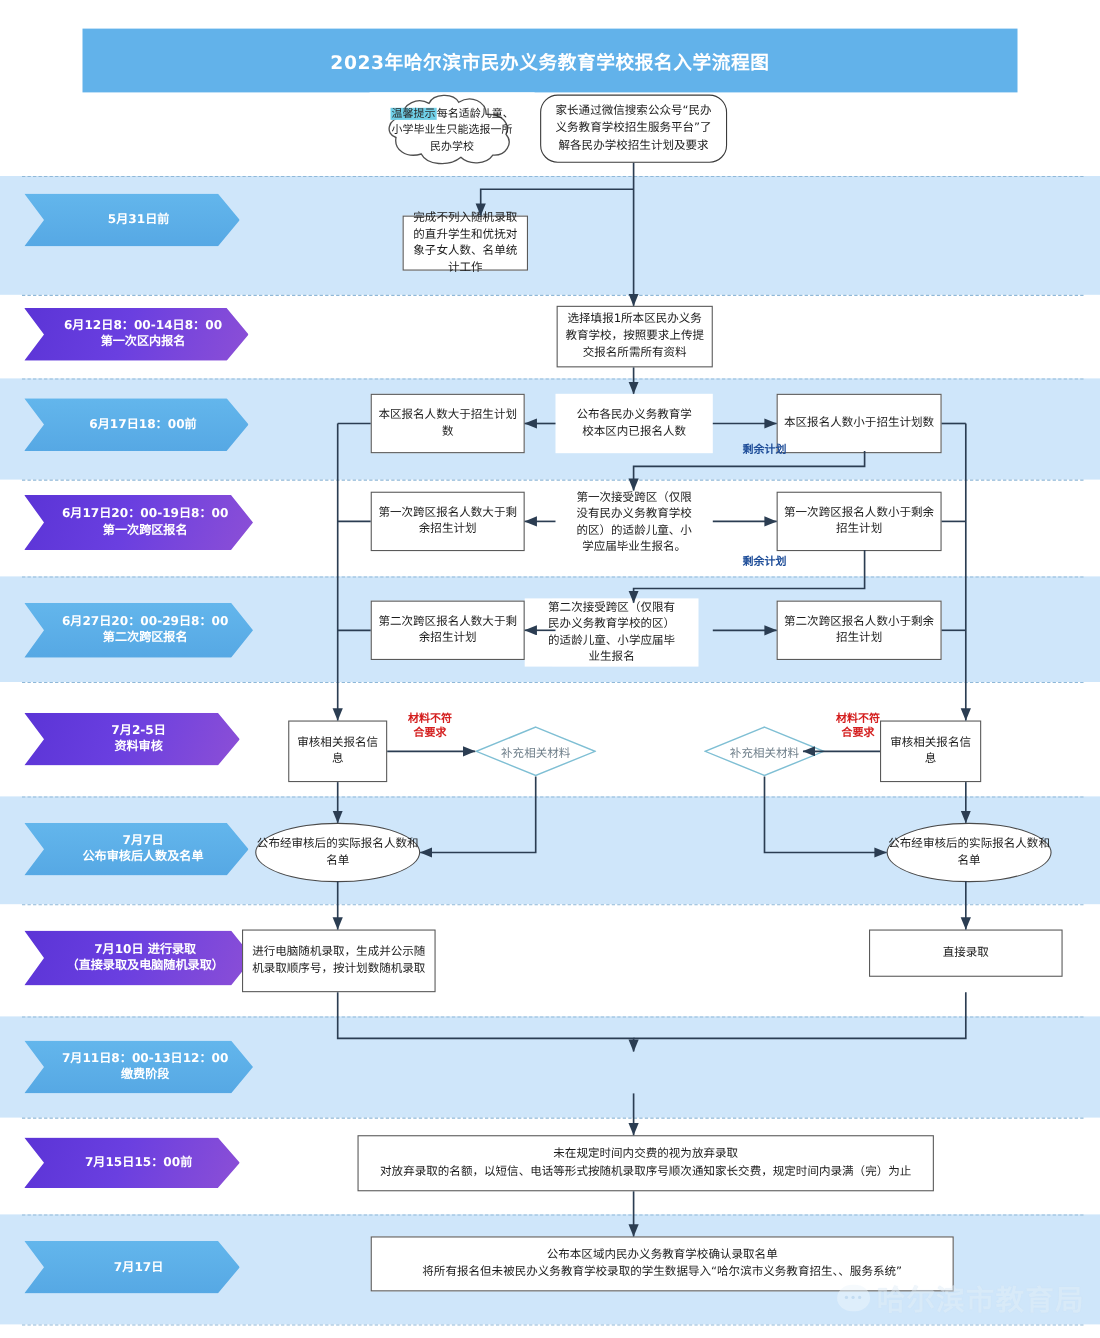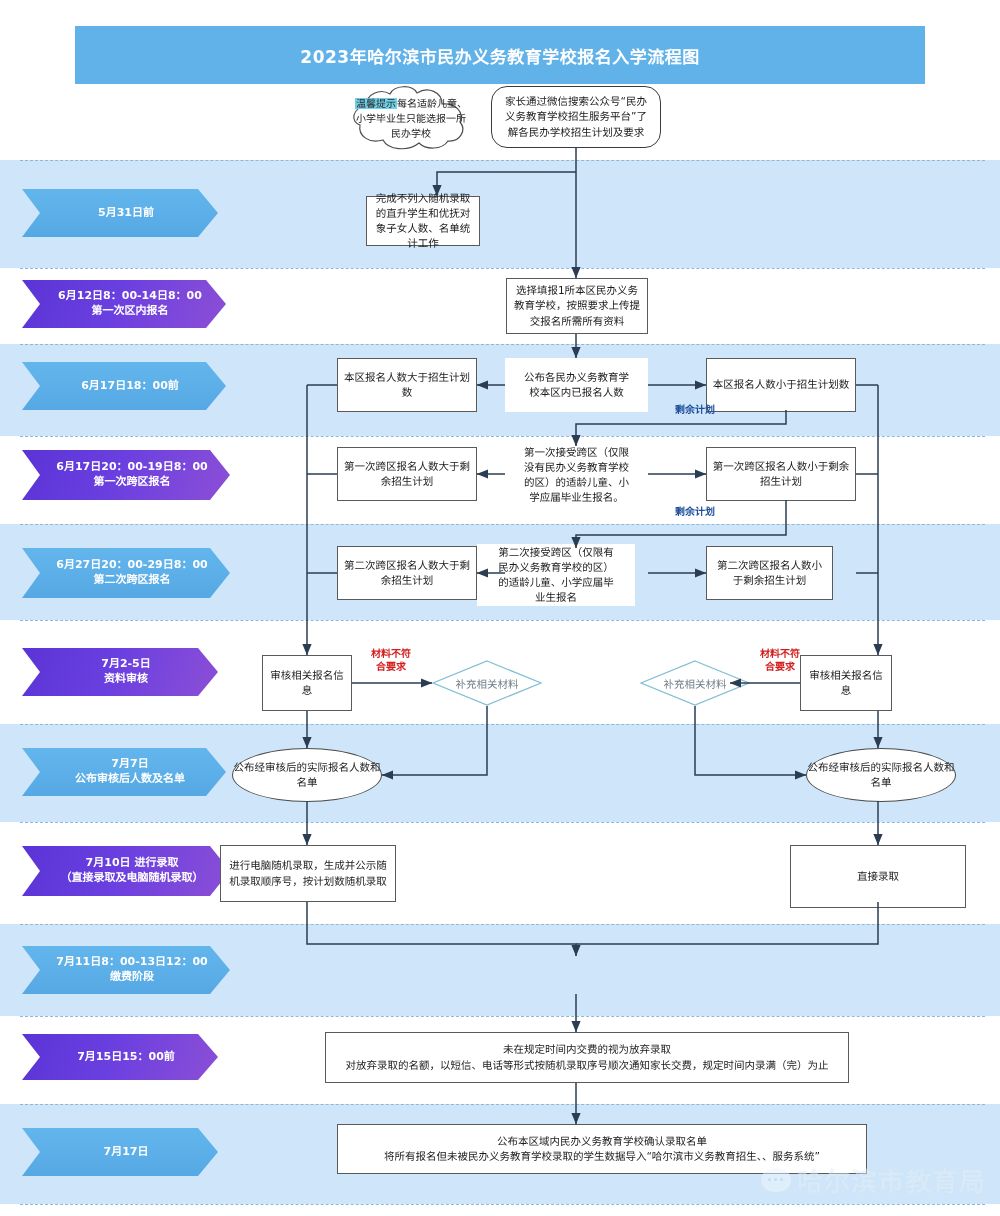--- a/index.html
+++ b/index.html
@@ -273,21 +273,21 @@
       <path d="M307,902 L307,944 L576,944 L576,956" marker-end="url(#ah)"></path>
 
       <path d="M878,902 L878,944 L576,944"></path>
 
       <path d="M576,994 L576,1032" marker-end="url(#ah)"></path>
 
       <path d="M576,1083 L576,1124" marker-end="url(#ah)"></path>
     </g>
   </svg>
 
-  <div class="chev cyan" style="left:22px;top:189px;width:196px;height:48px;">
+  <div class="chev cyan" style="left:22px;top:176px;width:196px;height:48px;">
     <span><span>5月31日前</span></span>
   </div>
   <div class="chev purple" style="left:22px;top:280px;width:204px;height:48px;">
     <span><span>6月12日8：00-14日8：00</span><br><span>第一次区内报名</span></span>
   </div>
   <div class="chev cyan" style="left:22px;top:362px;width:204px;height:48px;">
     <span><span>6月17日18：00前</span></span>
   </div>
   <div class="chev purple" style="left:22px;top:450px;width:208px;height:50px;">
     <span><span>6月17日20：00-19日8：00</span><br><span>第一次跨区报名</span></span>
@@ -360,21 +360,21 @@
     <span class="txt">第一次跨区报名人数小于剩余招生计划</span>
   </div>
 
   <div class="node hex" style="left:477px;top:544px;width:158px;height:62px;justify-content:flex-end;">
     <div class="hexbg"></div>
     <span class="txt">第二次接受跨区（仅限有民办义务教育学校的区）的适龄儿童、小学应届毕业生报名</span>
   </div>
   <div class="node rect" style="left:337px;top:546px;width:140px;height:54px;">
     <span class="txt">第二次跨区报名人数大于剩余招生计划</span>
   </div>
-  <div class="node rect" style="left:706px;top:546px;width:127px;height:54px;">
+  <div class="node rect" style="left:706px;top:546px;width:150px;height:54px;">
     <span class="txt">第二次跨区报名人数小于剩余招生计划</span>
   </div>
 
   <div class="edge-label navy" style="left:660px;top:404px;width:70px;">剩余计划</div>
   <div class="edge-label navy" style="left:660px;top:506px;width:70px;">剩余计划</div>
 
   <div class="node rect" style="left:262px;top:655px;width:90px;height:56px;">
     <span class="txt">审核相关报名信息</span>
   </div>
   <div class="node rect" style="left:800px;top:655px;width:92px;height:56px;">
@@ -403,21 +403,21 @@
   <div class="node ellipse" style="left:232px;top:748px;width:150px;height:54px;">
     <span class="txt">公布经审核后的实际报名人数和名单</span>
   </div>
   <div class="node ellipse" style="left:806px;top:748px;width:150px;height:54px;">
     <span class="txt">公布经审核后的实际报名人数和名单</span>
   </div>
 
   <div class="node rect" style="left:220px;top:845px;width:176px;height:57px;">
     <span class="txt">进行电脑随机录取，生成并公示随机录取顺序号，按计划数随机录取</span>
   </div>
-  <div class="node rect" style="left:790px;top:845px;width:176px;height:63px;">
+  <div class="node rect" style="left:790px;top:845px;width:176px;height:43px;">
     <span class="txt">直接录取</span>
   </div>
 
 
   <div class="node rect" style="left:337px;top:1124px;width:530px;height:50px;flex-direction:column;">
     <span class="txt">公布本区域内民办义务教育学校确认录取名单</span>
     <span class="txt">将所有报名但未被民办义务教育学校录取的学生数据导入“哈尔滨市义务教育招生、、服务系统”</span>
   </div>
 
   <div class="node rect" style="left:325px;top:1032px;width:524px;height:51px;flex-direction:column;">

